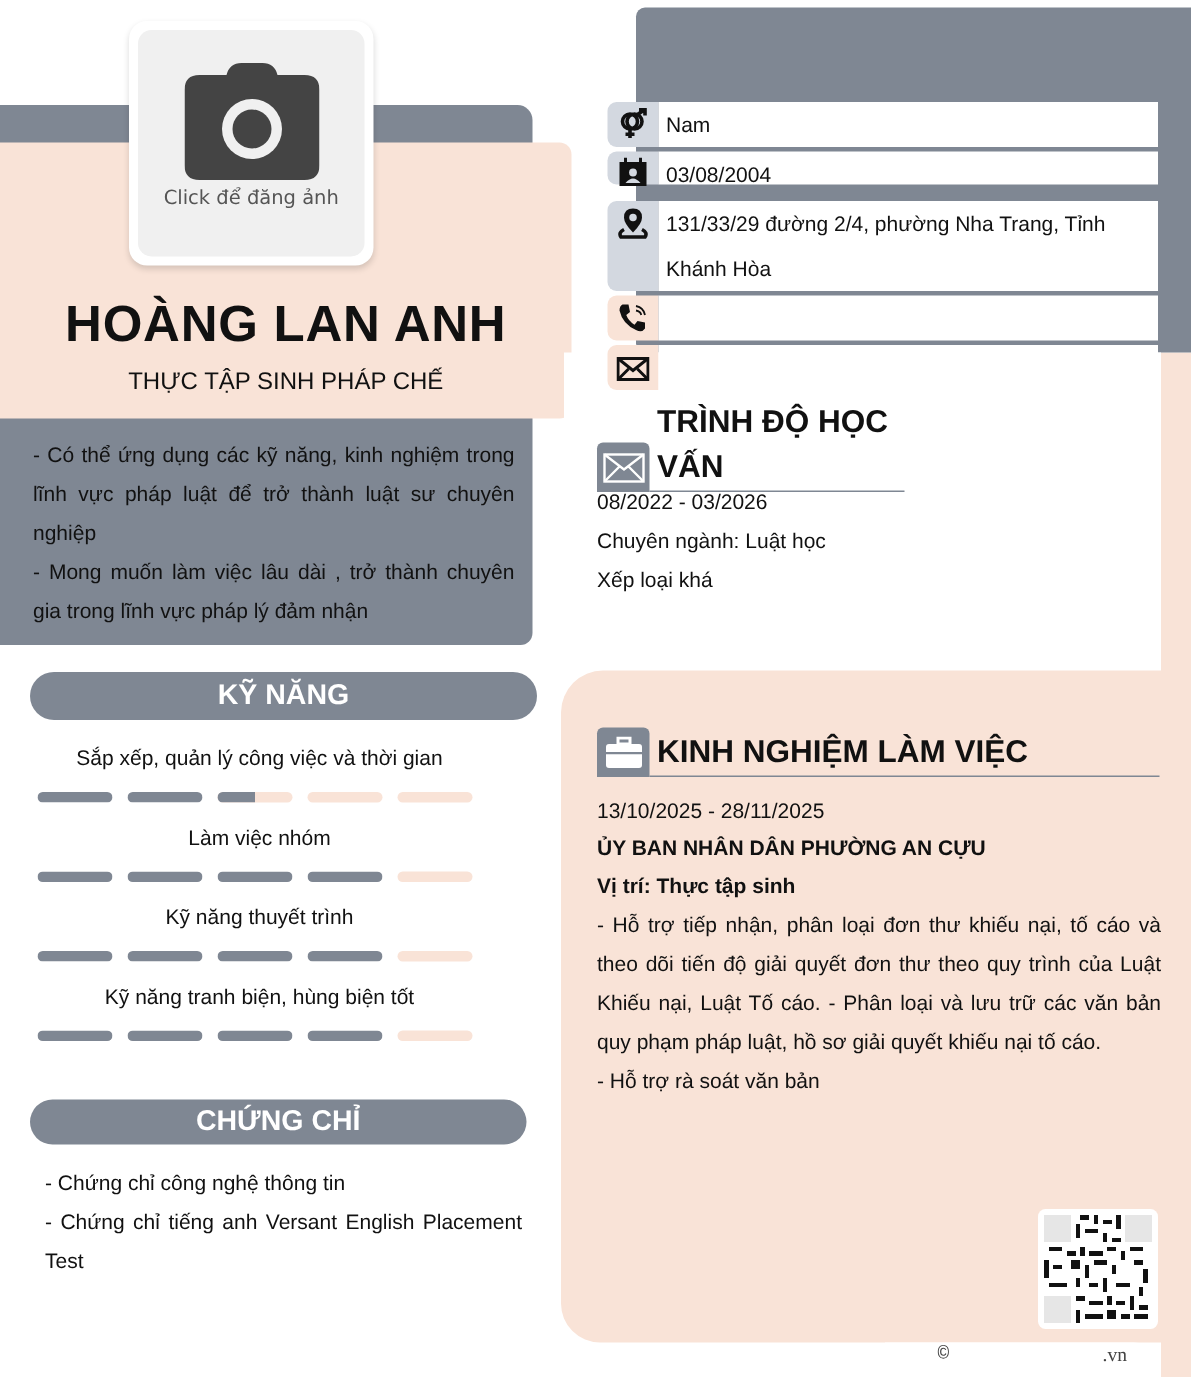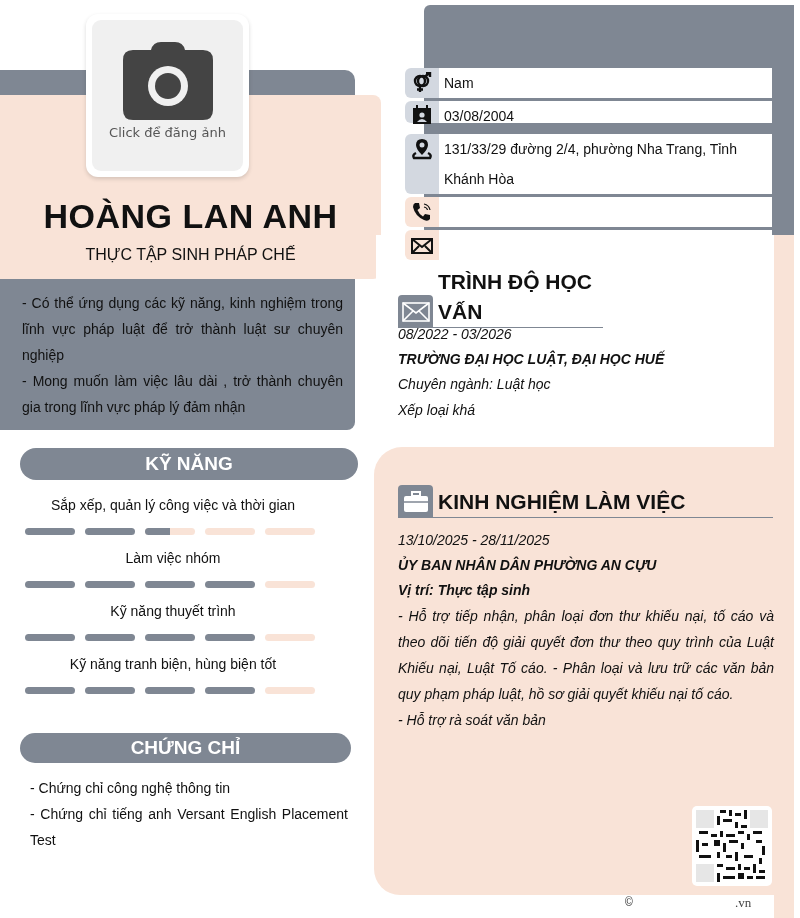--- a/index.html
+++ b/index.html
@@ -45,21 +45,21 @@
   .footer-white { left: 590px; top: 895px; width: 184px; height: 23px; background: #fff; border-radius: 0 18px 0 0; }
 
   .sec-head { display: flex; align-items: flex-end; }
   .sec-icon { width: 35px; height: 33px; background: #7f8793; border-radius: 4px 4px 0 0; display: flex; align-items: center; justify-content: center; }
   .sec-title { font-size: 21px; font-weight: bold; padding-left: 5px; border-bottom: 1px solid #7f8793; line-height: 30px; }
   .edu-head { left: 398px; top: 267px; }
   .edu-head .sec-title { width: 170px; }
   .exp-head { left: 398px; top: 485px; }
   .exp-head .sec-title { width: 340px; }
 
-  .txt { font-size: 14px; line-height: 25px; font-style: italic; }
+  .txt { font-size: 14px; line-height: 25px; }
   .bold { font-weight: bold; }
   .edu-body { left: 398px; top: 321px; width: 376px; }
   .exp-body { left: 398px; top: 527px; width: 376px; }
   .exp-desc { text-align: justify; line-height: 26px; }
 
   .qr { left: 692px; top: 806px; width: 80px; height: 80px; background: #fff; border-radius: 5px; padding: 4px; }
   .copyright { left: 625px; top: 895px; font-size: 13px; color: #444; font-family: "Liberation Mono", monospace; }
   .domain-tld { left: 735px; top: 895px; font-size: 13px; color: #444; font-family: Liberation Serif, serif; }
 </style>
 </head>
@@ -236,21 +236,20 @@
   <div class="sec-icon">
     <svg width="28" height="20" viewBox="0 0 28 20">
         <rect x="1" y="1" width="26" height="18" fill="none" stroke="#fff" stroke-width="1.6"></rect>
         <path d="M1 1 L14 11 L27 1 M1 19 L11 9 M27 19 L17 9" stroke="#fff" stroke-width="1.6" fill="none"></path>
       </svg>
   </div>
   <div class="sec-title">TRÌNH ĐỘ HỌC VẤN</div>
 </div>
 <div class="abs edu-body">
   <div class="txt" style="line-height:26px">08/2022 - 03/2026</div>
-  <div class="txt bold" style="line-height:24px">TRƯỜNG ĐẠI HỌC LUẬT, ĐẠI HỌC HUẾ</div>
   <div class="txt" style="line-height:26px">Chuyên ngành: Luật học</div>
   <div class="txt" style="line-height:26px">Xếp loại khá</div>
 </div>
 
 <div class="abs sec-head exp-head">
   <div class="sec-icon">
     <svg width="26" height="22" viewBox="0 0 26 22">
         <rect x="9" y="1" width="8" height="4" fill="none" stroke="#fff" stroke-width="2"></rect>
         <rect x="1" y="5" width="24" height="16" rx="2" fill="#fff"></rect>
         <path d="M1 11 H25" stroke="#7f8793" stroke-width="1.5"></path>

